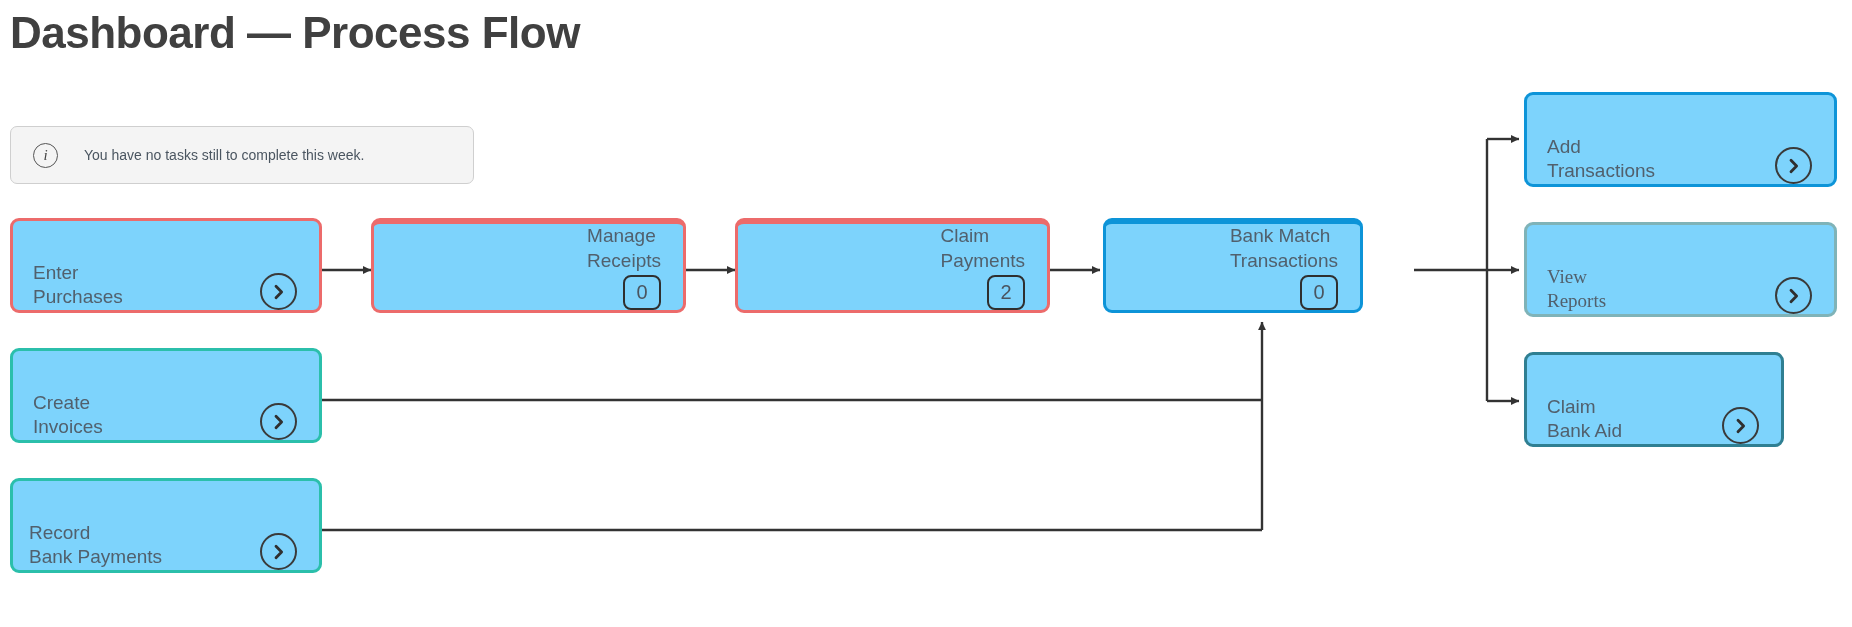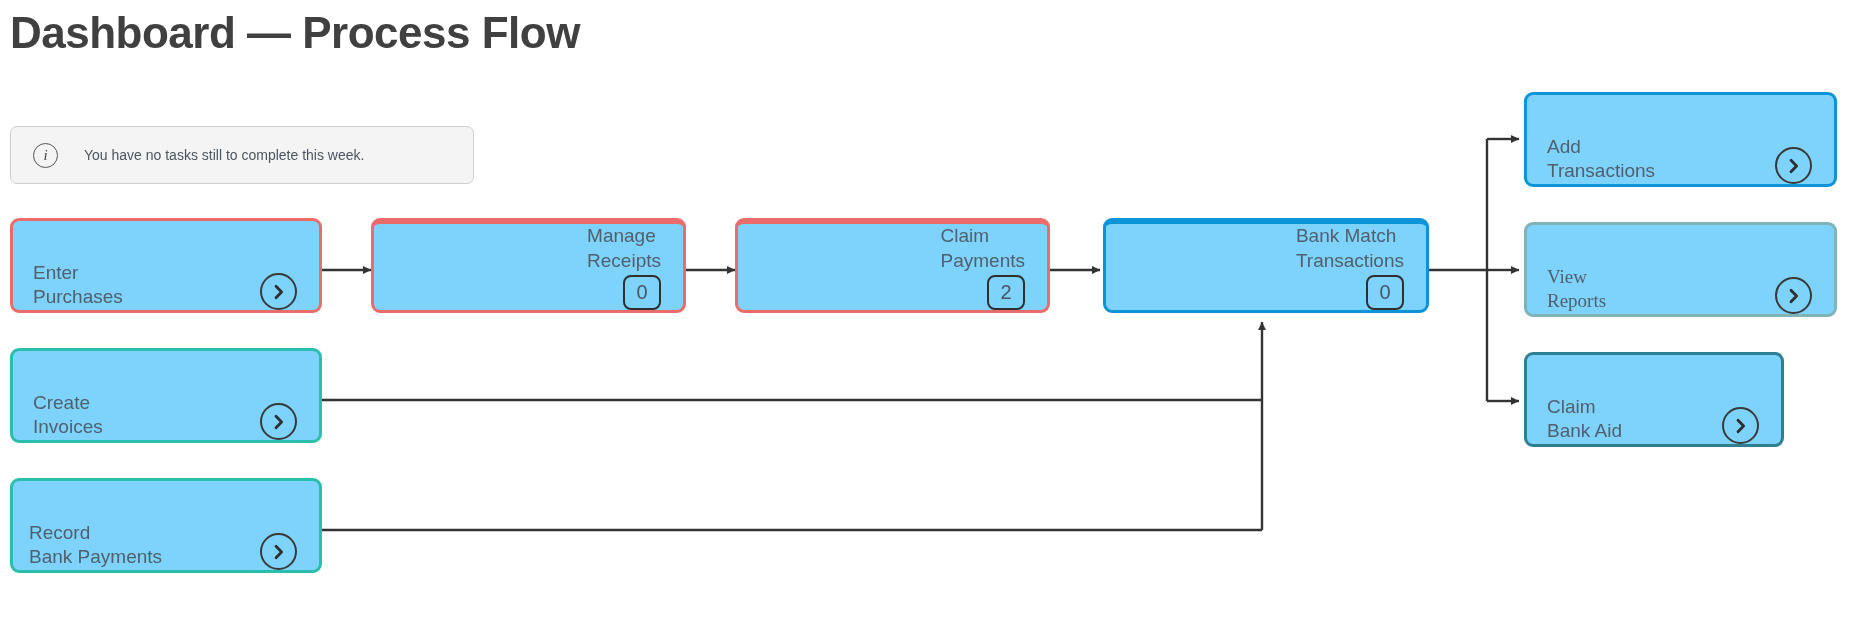--- a/index.html
+++ b/index.html
@@ -185,21 +185,21 @@
   </div>
 
   <div class="card topaccent" id="card-action-payments" style="left:735px; top:218px; width:315px; height:95px; border-color:#ec6b6b;">
     <div class="labels">
       <span class="l1">Claim</span>
       <span class="l2">Payments</span>
     </div>
     <span class="badge">2</span>
   </div>
 
-  <div class="card topaccent" id="card-bank-match-transactions" style="left:1103px; top:218px; width:326px; height:95px; border-color:#0d94d8;padding-left:40px;">
+  <div class="card topaccent" id="card-bank-match-transactions" style="left:1103px; top:218px; width:260px; height:95px; border-color:#0d94d8;padding-left:40px;">
     <div class="labels">
       <span class="l1">Bank Match</span>
       <span class="l2">Transactions</span>
     </div>
     <span class="badge">0</span>
   </div>
 
   <div class="card" id="card-create-invoices" style="left:10px; top:348px; width:312px; height:95px; border-color:#2bbfab;">
     <div class="labels">
       <span class="l1">Create</span>

